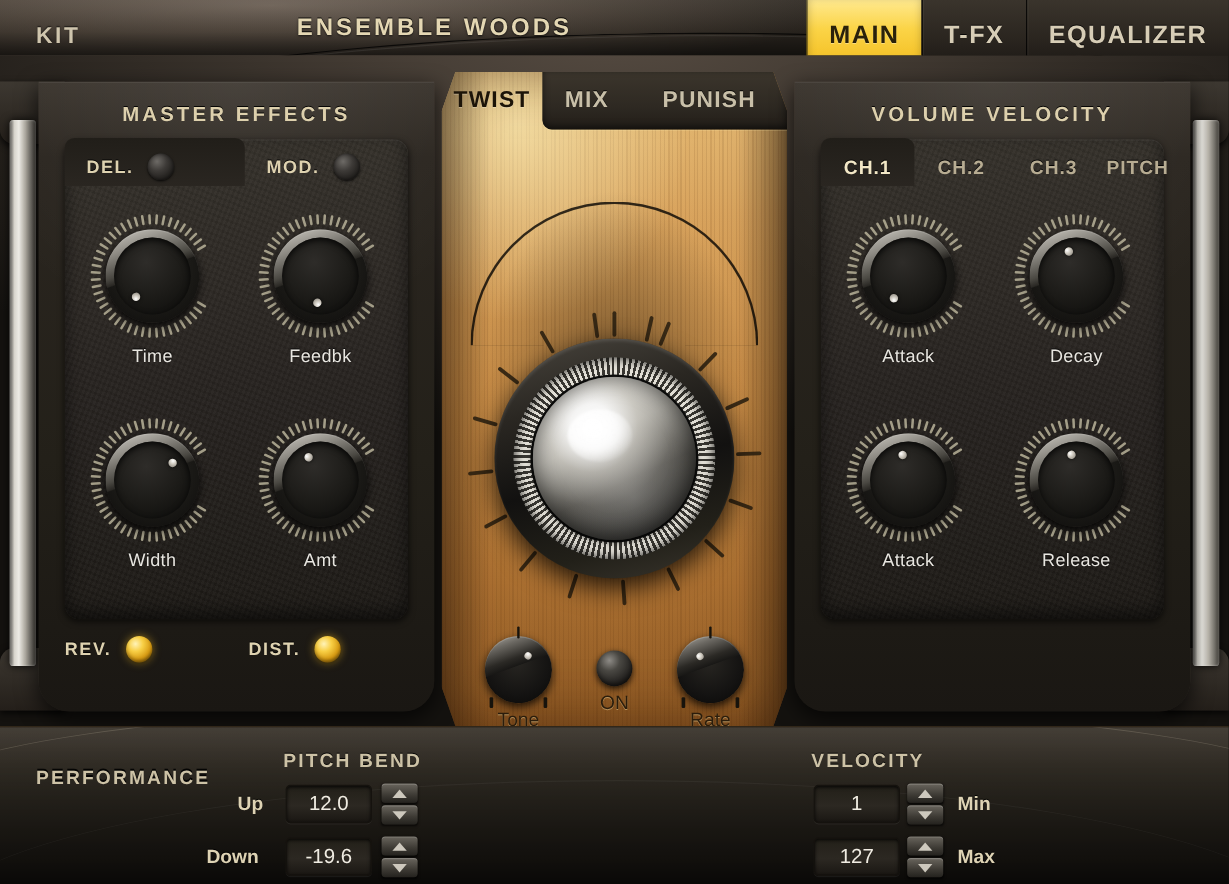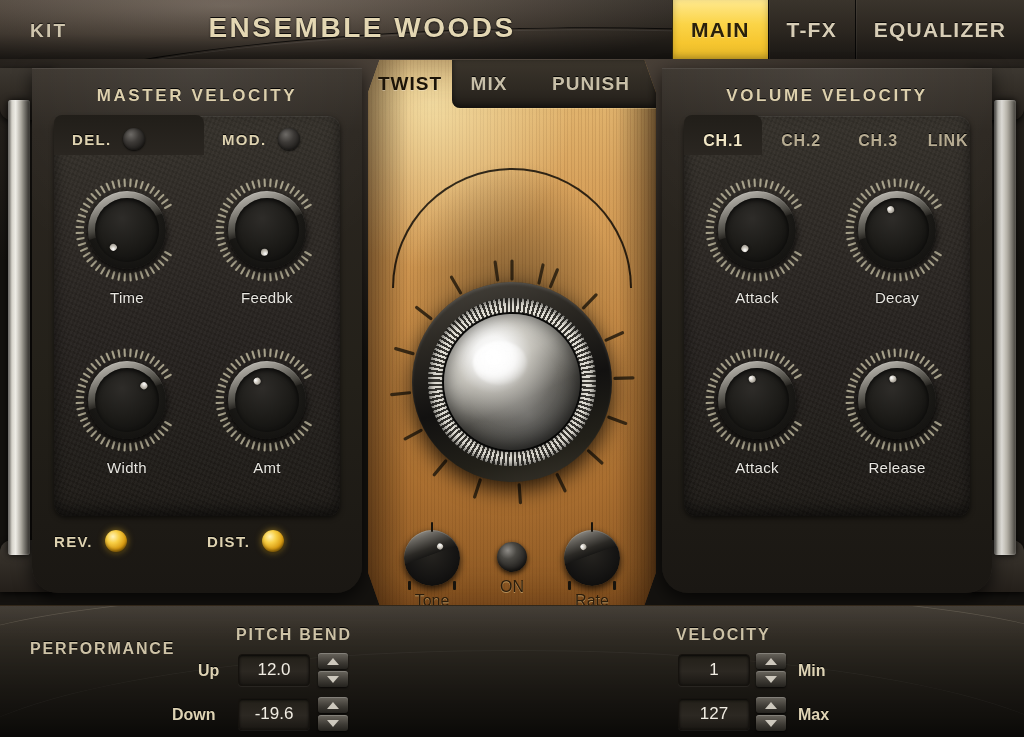--- a/index.html
+++ b/index.html
@@ -13,21 +13,21 @@
   
   #app{
     position:absolute; inset:0;
     background:
       radial-gradient(ellipse 70% 50% at 50% 0%, #5a4f45 0%, #3a332c 45%, #14120f 100%),
       #14120f;
   }
 
   
   #header{
-    position:absolute; left:0; top:0; width:1024px; height:59px;
+    position:absolute; left:0; top:0; width:1024px; height:46px;
     background:
       linear-gradient(180deg, rgba(255,255,255,.05) 0%, rgba(0,0,0,.12) 58%, rgba(0,0,0,.55) 100%),
       radial-gradient(ellipse 60% 160% at 22% 10%, #6e6257 0%, #52483e 35%, #2a251f 80%),
       linear-gradient(90deg,#4e453b 0%, #584e43 18%, #3a332c 50%, #211d18 100%);
     overflow:hidden;
   }
   
   #header .swoosh{
     position:absolute; left:-40px; top:28px; width:1120px; height:90px;
     border-top:1.5px solid rgba(0,0,0,.75);
@@ -42,21 +42,21 @@
     transform:rotate(-1.2deg);
     pointer-events:none;
   }
   #kit-label{
     position:absolute; left:30px; top:20px;
     font-size:19px; font-weight:bold; letter-spacing:2.2px;
     color:#cfc5ad; text-shadow:0 -1px 1px rgba(0,0,0,.7);
   }
   #app-title{
     position:absolute; left:0; top:12px; width:1024px; text-align:center;
-    font-size:28px; font-weight:bold; letter-spacing:2.5px;
+    font-size:20px; font-weight:bold; letter-spacing:2.5px;
     color:#e4d7b3;
     text-shadow:0 -1px 0 rgba(0,0,0,.85), 0 1px 2px rgba(0,0,0,.6);
     padding-right:300px;
   }
   #header-tabs{
     position:absolute; right:0; top:0; height:60px; display:flex; align-items:stretch;
   }
   .htab{
     display:flex; align-items:center; justify-content:center;
     padding:0 18px; height:60px;
@@ -405,21 +405,21 @@
   <div id="body-area">
 
     <div id="cap-lt" class="rail-cap"></div>
     <div id="cap-lb" class="rail-cap"></div>
     <div id="rail-left" class="rail"></div>
     <div id="cap-rt" class="rail-cap"></div>
     <div id="cap-rb" class="rail-cap"></div>
     <div id="rail-right" class="rail"></div>
 
     <div id="panel-left" class="side-panel">
-      <div class="panel-title">MASTER VELOCITY</div>
+      <div class="panel-title">MASTER EFFECTS</div>
 
       <div class="leather">
         <div class="notch" style="left:0; width:150px;"></div>
 
         <div class="togrow">
           <div class="togitem" style="left:18px; top:6px;">
             <span>DEL.</span>
             <span class="led off"></span>
           </div>
           <div class="togitem" style="left:168px; top:6px;">
@@ -748,21 +748,21 @@
     <div id="panel-right" class="side-panel">
       <div class="panel-title">VOLUME VELOCITY</div>
 
       <div class="leather">
         <div class="notch" style="left:0; width:78px;"></div>
 
         <div class="tabstrip">
           <div class="chtab active" style="width:78px;">CH.1</div>
           <div class="chtab" style="width:78px;">CH.2</div>
           <div class="chtab" style="width:76px;">CH.3</div>
-          <div class="chtab" style="width:64px;">LINK</div>
+          <div class="chtab" style="width:64px;">PITCH</div>
           <span class="led off" style="margin-left:4px;"></span>
         </div>
 
         <div class="knob-wrap" style="left:8px; top:62px;">
           <div class="knob">
             <div class="ring">
                 <svg width="104" height="104" viewBox="0 0 104 104">
                   <g stroke="#9d9madd" stroke-width="2.1" stroke-linecap="round">
                     <line x1="90.10511776651529" y1="74.00000000000003" x2="95.73428289111413" y2="77.25000000000003" stroke="#b9b39a" opacity="0.85"></line>
                     <line x1="87.15070747183896" y1="78.4655958600823" x2="92.34342562108787" y2="82.37528615759446" stroke="#b9b39a" opacity="0.85"></line>

